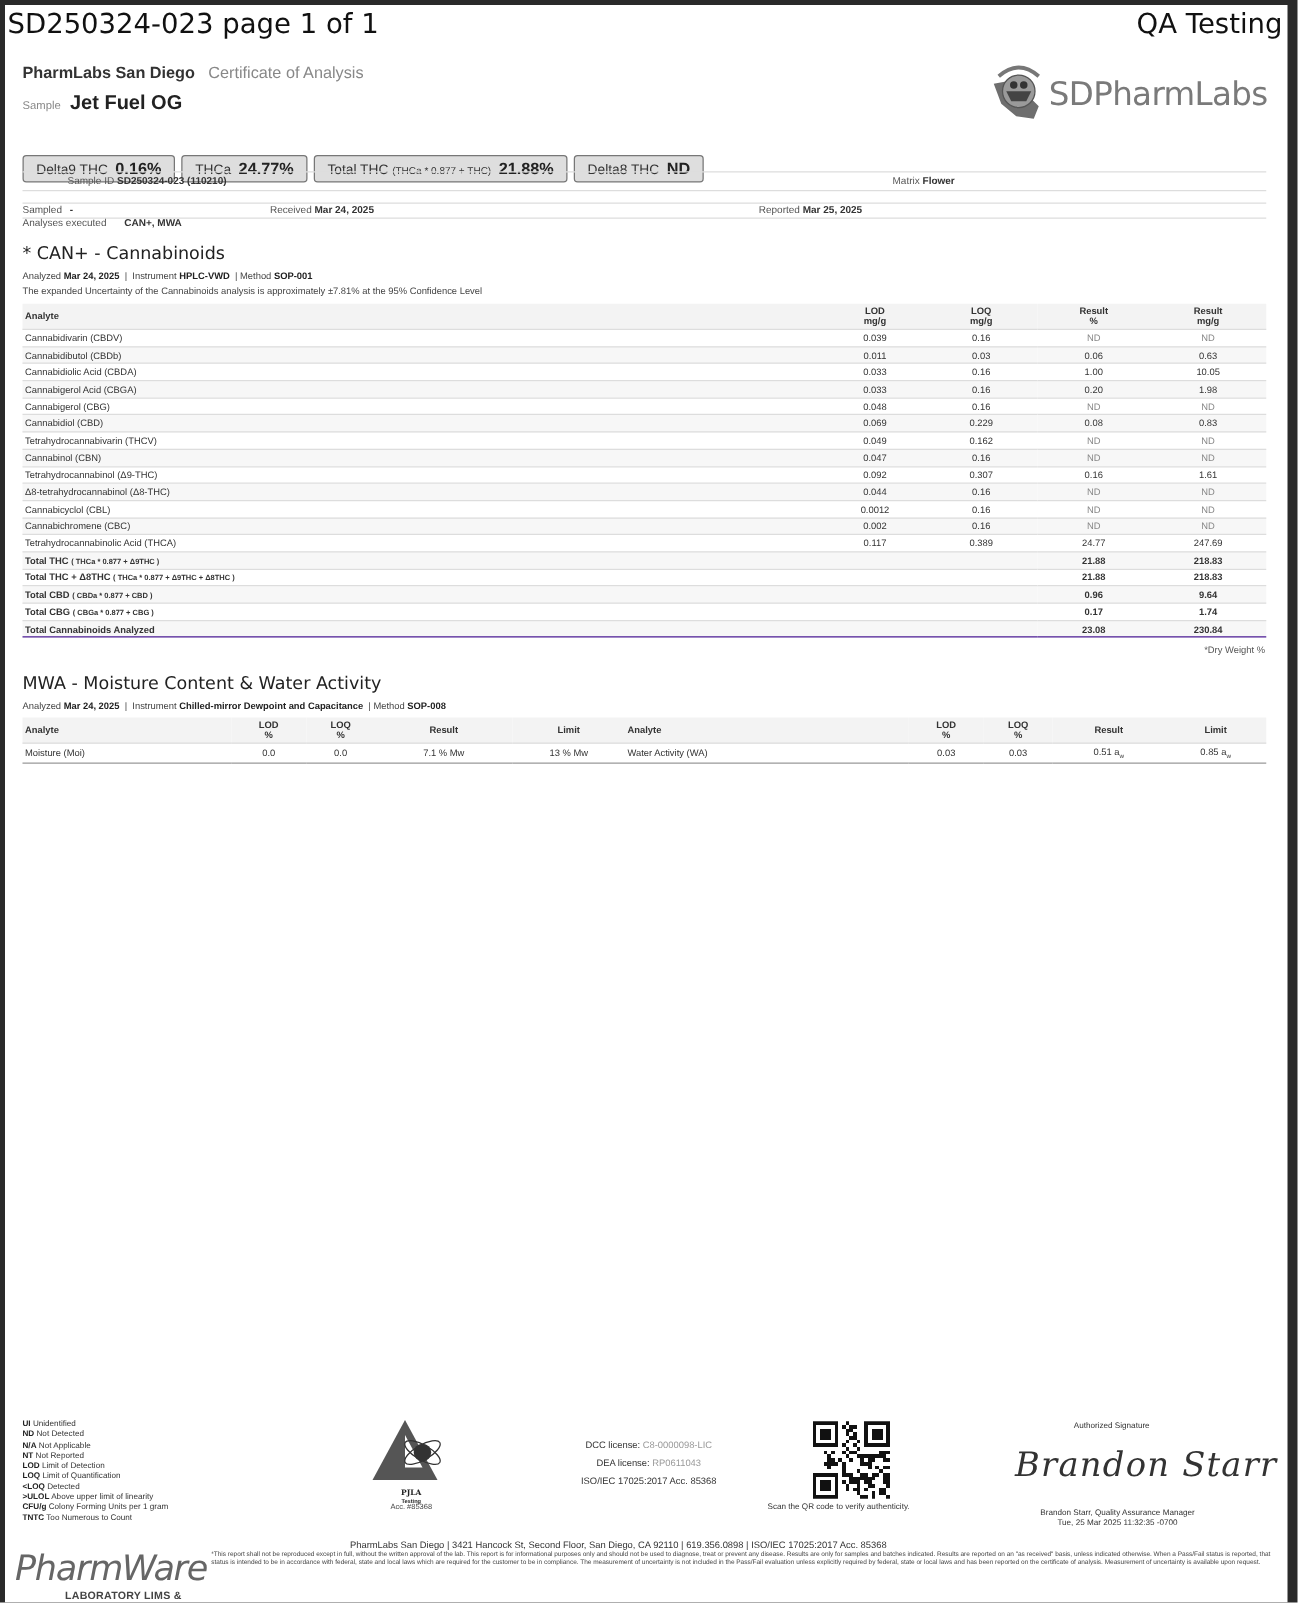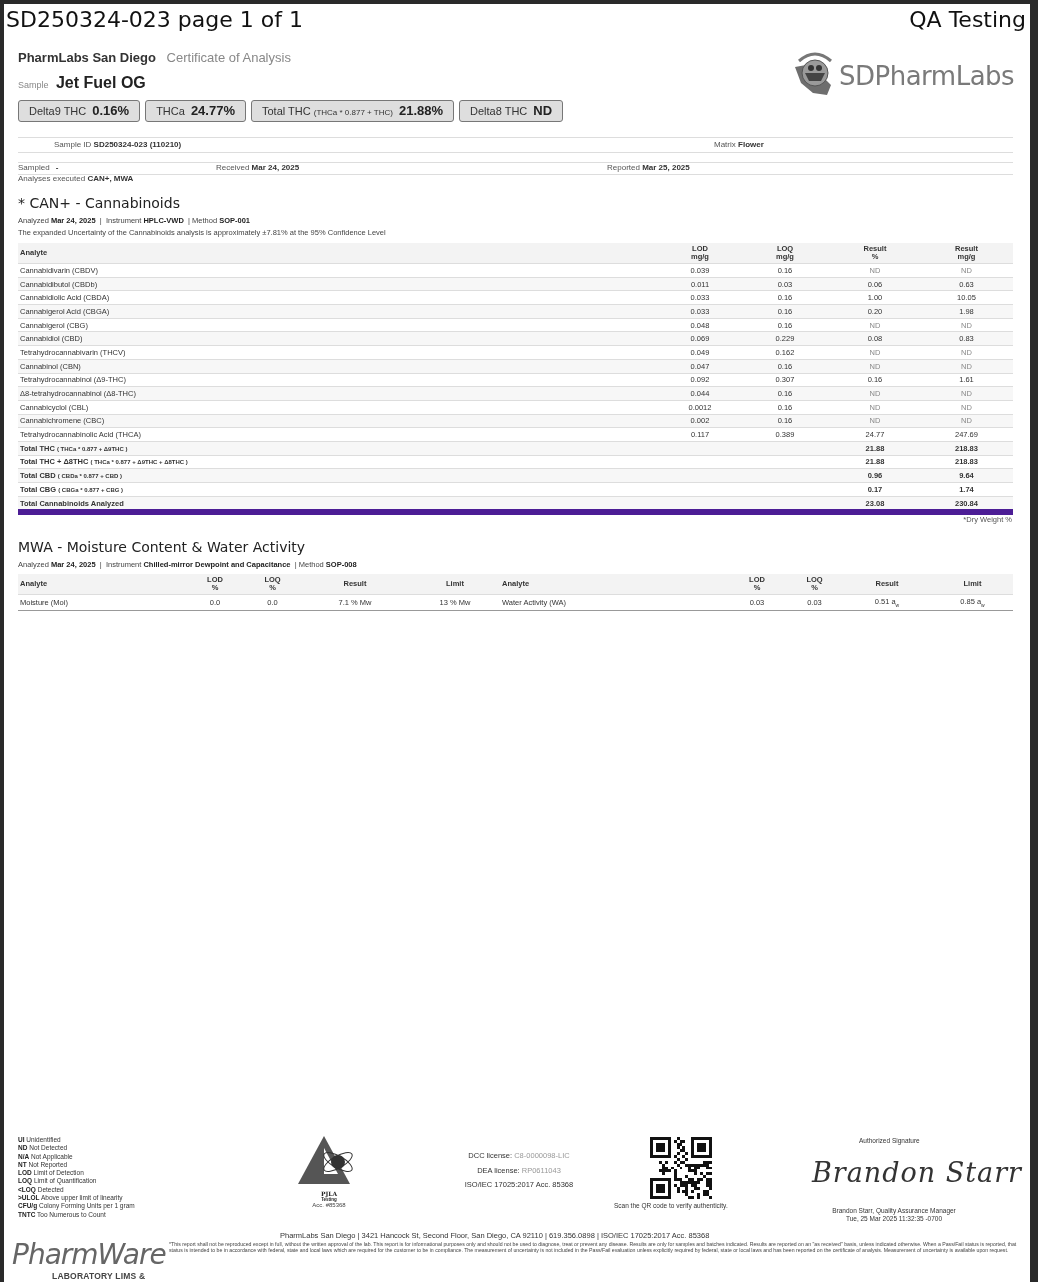--- a/index.html
+++ b/index.html
@@ -15,40 +15,40 @@
   .qa-title { right:4px; top:3px; font-size:22px; color:#111; font-family:"DejaVu Sans", sans-serif; }
   .lab-line { left:14px; top:46px; font-size:13px; }
   .lab-line .lab { font-weight:bold; color:#333; }
   .lab-line .coa { color:#888; margin-left:7px; }
   .sample-line { left:14px; top:70px; }
   .sample-line .lbl { font-size:9px; color:#888; }
   .sample-line .val { font-size:16px; font-weight:bold; color:#222; margin-left:3px; }
   .badges { left:14px; top:96px; display:flex; gap:5px; }
   .badge {
     border:1px solid #777; background:#dedede; border-radius:3px; padding:2px 10px;
-    font-size:11px; color:#333; height:16px; line-height:16px; white-space:nowrap;
+    font-size:11px; color:#333; height:16px; line-height:16px; white-space:nowrap;margin-top:24px;
   }
   .badge .bv { font-weight:bold; font-size:13px; margin-left:6px; color:#222; }
   .badge .small { font-size:8px; }
   .logo { left:783px; top:45px; width:230px; height:55px; }
   .logo-text { position:absolute; left:52px; top:12px; font-size:26px; color:#7a7a7a; font-family:"DejaVu Sans", sans-serif; letter-spacing:-0.5px; }
   .info { left:14px; width:995px; font-size:8px; color:#555; }
   .info b { color:#333; }
   .rule { border-top:1px solid #ddd; }
   .section-title { left:14px; font-size:14px; color:#222; font-family:"DejaVu Sans", sans-serif; }
   .meta { left:14px; font-size:7.5px; color:#444; }
   .meta b { color:#222; }
   table.can { position:absolute; left:14px; top:239px; width:995px; border-collapse:collapse; font-size:7.5px; color:#333; }
   table.can th { background:#f3f3f3; font-weight:bold; text-align:center; font-size:7.5px; padding:2px 0; line-height:8px; border-bottom:1px solid #ddd; }
   table.can th.first { text-align:left; padding-left:2px; }
   table.can td { height:12.7px; border-bottom:1px solid #ddd; text-align:center; padding:0; }
   table.can td.first { text-align:left; padding-left:2px; }
   table.can tr:nth-child(even) td { background:#f7f7f7; }
   table.can tr.total td { font-weight:bold; }
-  table.can tr.last td { border-bottom:6px solid #4c1d95; }
+  table.can tr.last td { border-bottom:1px solid #4c1d95; }
   table.can td .nd { color:#888; }
   .fsmall { font-size:6px; }
   .dry { right:18px; top:511px; font-size:7.5px; color:#555; }
   table.mwa { position:absolute; left:14px; top:570px; width:995px; border-collapse:collapse; font-size:7.5px; color:#333; }
   table.mwa th { background:#f3f3f3; font-weight:bold; text-align:center; padding:2px 0; line-height:8px; border-bottom:1px solid #ddd; }
   table.mwa th.l, table.mwa td.l { text-align:left; padding-left:2px; }
   table.mwa td { text-align:center; height:13px; border-bottom:1px solid #999;margin-left:40px; }
   .legend { left:14px; top:1132px; font-size:6.5px; line-height:8.3px; color:#333; }
   .legend b { color:#222; }
   .pjla { left:290px; top:1130px; width:70px; height:80px; text-align:center; }
@@ -132,21 +132,21 @@
       <b>Mar 24, 2025</b>
     </span>
     <span style="position:absolute;left:589px;">
       <span>Reported</span>
       <b>Mar 25, 2025</b>
     </span>
   </div>
   <div class="abs rule" style="left:14px;top:170px;width:995px;"></div>
   <div class="abs info" style="top:170px;">
     <span>Analyses executed</span>
-    <b style="margin-left:0;">CAN+, MWA</b>
+    <b style="margin-left:12px;">CAN+, MWA</b>
   </div>
 
   <div class="abs section-title" style="top:191px;">* CAN+ - Cannabinoids</div>
   <div class="abs meta" style="top:212px;">
     <span>Analyzed</span>
     <b>Mar 24, 2025</b> &nbsp;|&nbsp;
     <span>Instrument</span>
     <b>HPLC-VWD</b> &nbsp;|
     <span>Method</span>
     <b>SOP-001</b>

